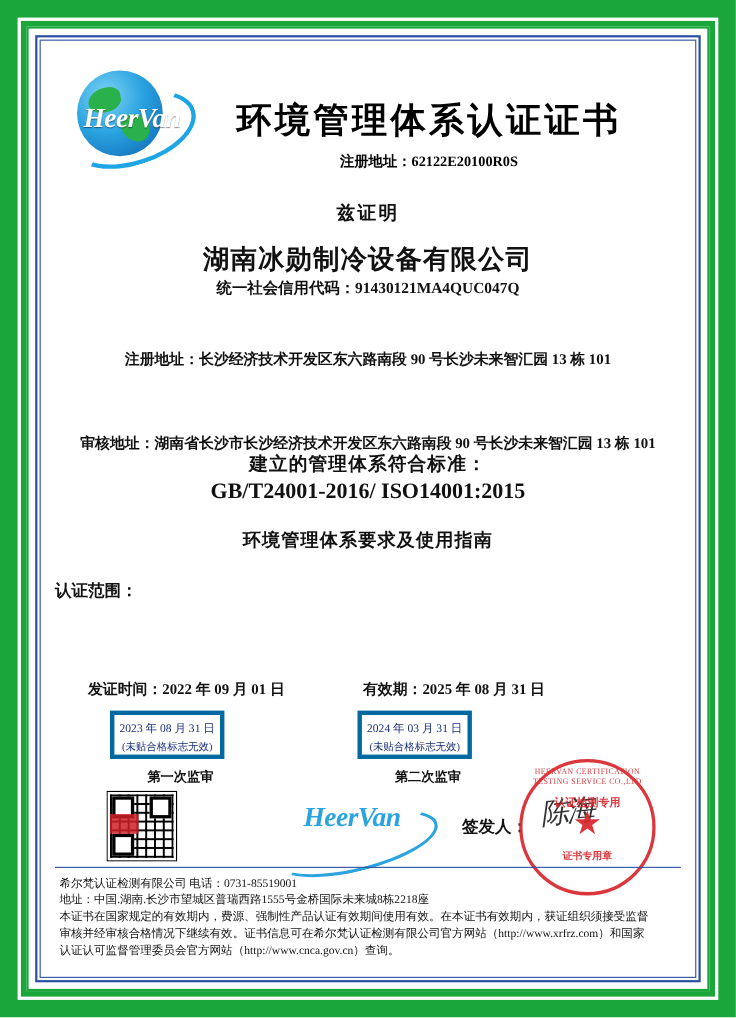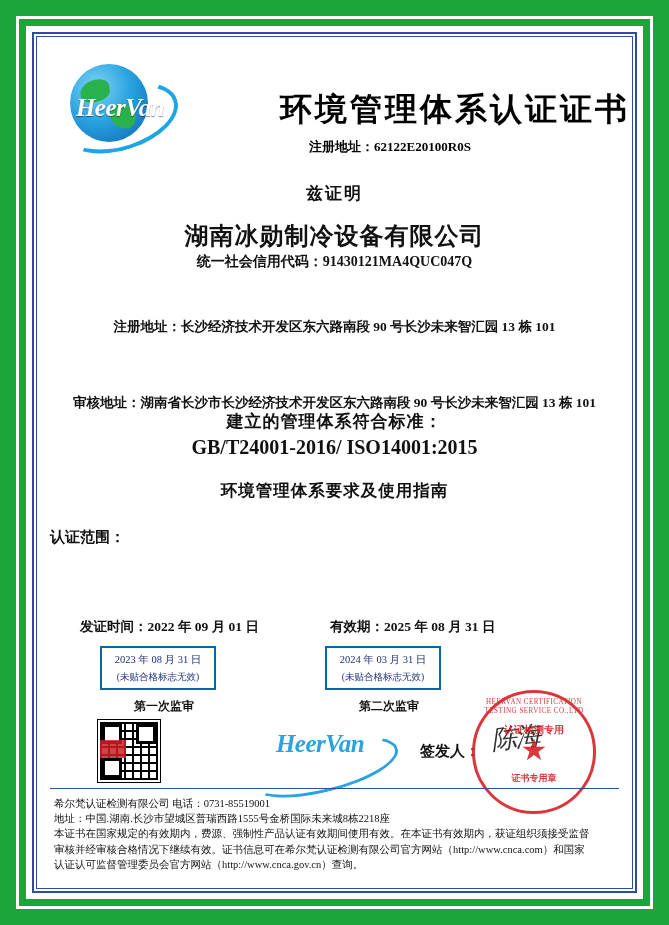--- a/index.html
+++ b/index.html
@@ -115,21 +115,21 @@
     text-shadow: 0 1px 1px rgba(0,0,0,.45);
     letter-spacing: -0.5px;
   }
 
   
   .title {
     position: absolute;
     left: 110px;
     top: 48px;
     width: 480px;
-    text-align: right;
+    text-align: center;
     font-family: "Liberation Serif", serif;
     font-weight: bold;
     font-size: 32px;
     letter-spacing: 3px;
     color: #000;
   }
   .cert-no {
     position: absolute;
     left: 110px;
     top: 98px;
@@ -249,23 +249,23 @@
     left: 290px;
     top: 578px;
     font-family: "Liberation Serif", serif;
     font-weight: bold;
     font-size: 13.5px;
   }
 
   
   .surv-box {
     position: absolute;
-    width: 116px;
+    width: 104px;
     height: 44px;
-    border: 2px solid #0369a1;
+    border: 4px solid #0369a1;
     box-sizing: border-box;
     text-align: center;
   }
   .surv-box .d {
     margin-top: 5px;
     font-family: "Liberation Serif", serif;
     font-size: 10.5px;
     color: #1a2f7a;
   }
   .surv-box .n {
@@ -514,18 +514,18 @@
       <div class="seal-cn">认证检测专用</div>
       <div class="seal-star">★</div>
       <div class="seal-text-bottom">证书专用章</div>
     </div>
 
     <div class="footer-rule"></div>
     <div class="footer">
       <div>希尔梵认证检测有限公司  电话：0731-85519001</div>
       <div>地址：中国.湖南.长沙市望城区普瑞西路1555号金桥国际未来城8栋2218座</div>
       <div>本证书在国家规定的有效期内，费源、强制性产品认证有效期间使用有效。在本证书有效期内，获证组织须接受监督</div>
-      <div>审核并经审核合格情况下继续有效。证书信息可在希尔梵认证检测有限公司官方网站（http://www.cnca.com）和国家</div>
+      <div>审核并经审核合格情况下继续有效。证书信息可在希尔梵认证检测有限公司官方网站（http://www.xrfrz.com）和国家</div>
       <div>认证认可监督管理委员会官方网站（http://www.cnca.gov.cn）查询。</div>
     </div>
 
   </div>
 </div>
 
 </body></html>

